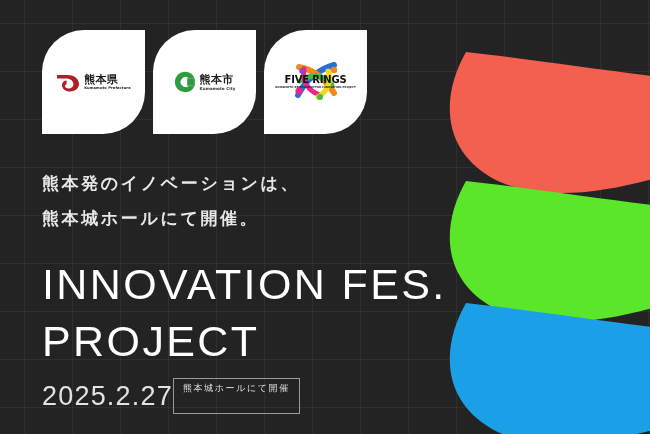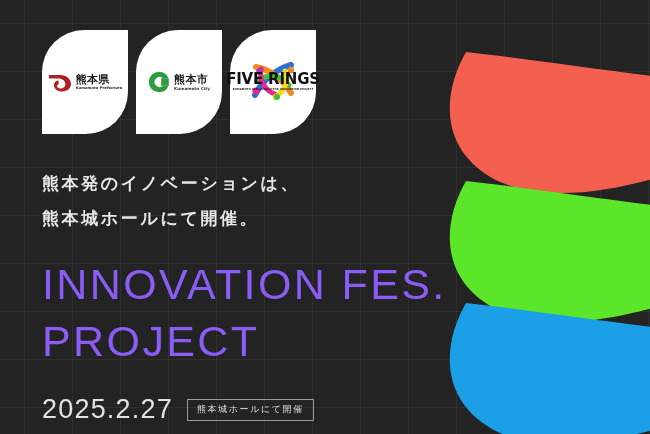--- a/index.html
+++ b/index.html
@@ -52,21 +52,21 @@
     padding:30px 0 0 42px;
     height:100%;
   }
 
   
   #logo-cards {
     display:flex;
     gap:8px;
   }
   .logo-card {
-    width:86px; height:104px;
+    width:103px; height:104px;
     background:#ffffff;
     border-radius:42px 0 42px 0;
     display:flex;
     align-items:center;
     justify-content:center;
     flex-shrink:0;
   }
   .logo-inner {
     display:flex;
     align-items:center;
@@ -107,21 +107,21 @@
     display:flex; align-items:center; justify-content:center;
   }
   .fr-ribbons { position:absolute; top:0; left:8px; width:52px; height:42px; }
   .fr-label {
     position:relative;
     text-align:center;
     line-height:1;
   }
   .fr-title {
     font-family:"DejaVu Sans", sans-serif;
-    font-size:15px; font-weight:bold; color:#111;
+    font-size:10px; font-weight:bold; color:#111;
     letter-spacing:-0.2px; white-space:nowrap;
   }
   .fr-sub {
     font-family:"DejaVu Sans", sans-serif;
     font-size:2.6px; font-weight:bold; color:#222;
     letter-spacing:0.1px; margin-top:2px; white-space:nowrap;
   }
 
   
   #tagline {
@@ -134,44 +134,43 @@
     font-weight:400;
   }
   #tagline div { white-space:nowrap;font-weight:bold; }
 
   
   #headline {
     margin-top:20px;
     font-family:"Liberation Sans", sans-serif;
     font-size:43px;
     font-weight:300;
-    color:#8b5cf6;
+    color:#ffffff;
     letter-spacing:2.4px;
     line-height:1.33;
   }
   #headline div { white-space:nowrap; }
 
   
   #footer {
-    margin-top:24px;
+    margin-top:8px;
     display:flex;
     align-items:center;
-    gap:14px;
   }
   #event-date {
     font-family:"Liberation Sans", sans-serif;
     font-size:27px;
     font-weight:300;
     color:#e3e3e3;
     letter-spacing:1.2px;
     white-space:nowrap;
   }
   #venue-badge {
     border:1px solid #9a9a9a;
-    padding:5px 9px 6px;
+    padding:5px 9px 20px;
     font-family:Liberation Serif, serif;
     font-size:9px;
     color:#e0e0e0;
     letter-spacing:1.6px;
     white-space:nowrap;
     line-height:1;
   }
 </style>
 </head>
 <body>

